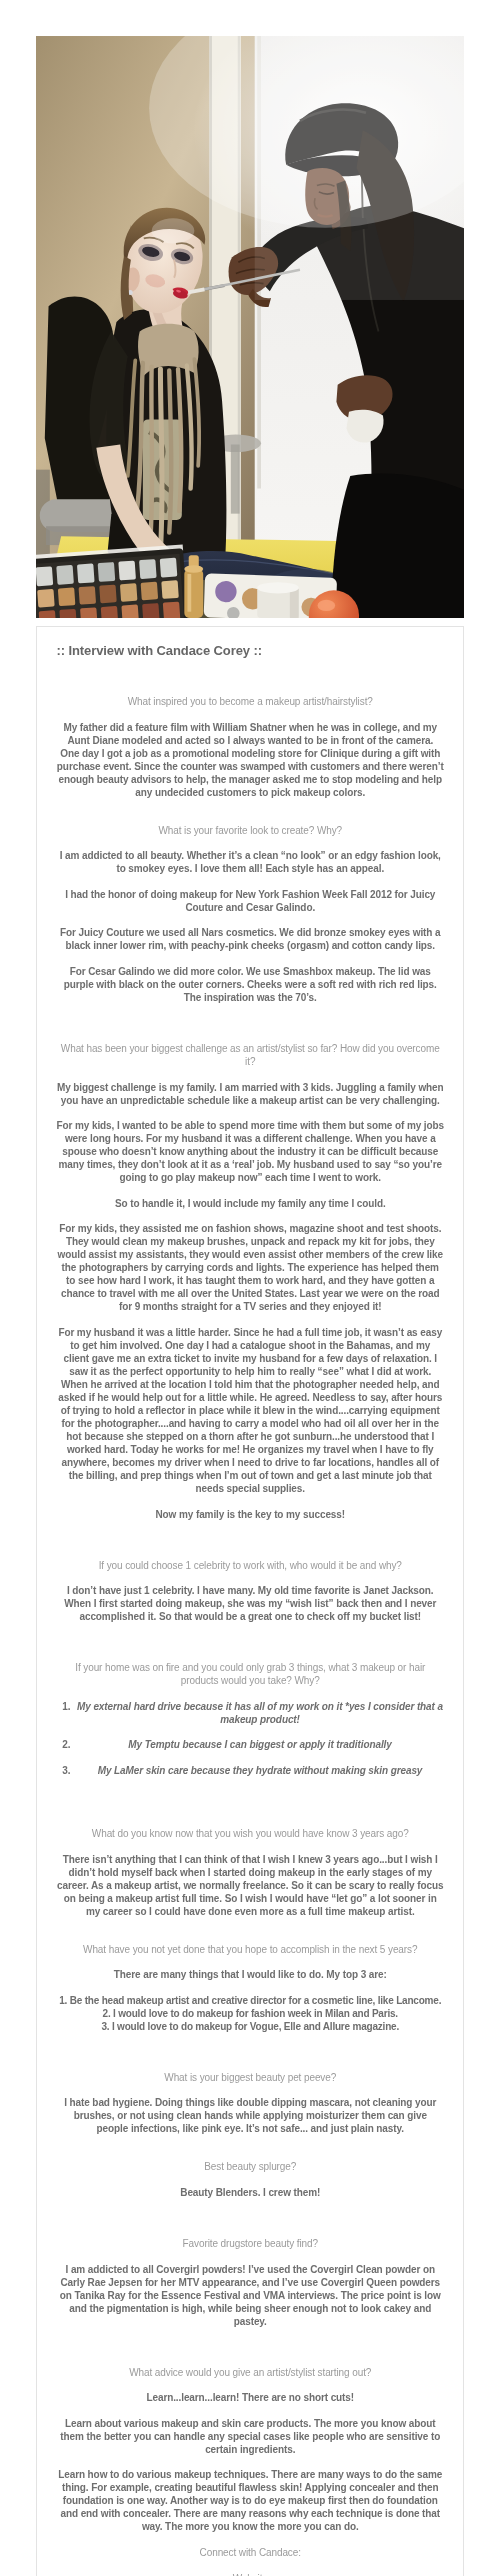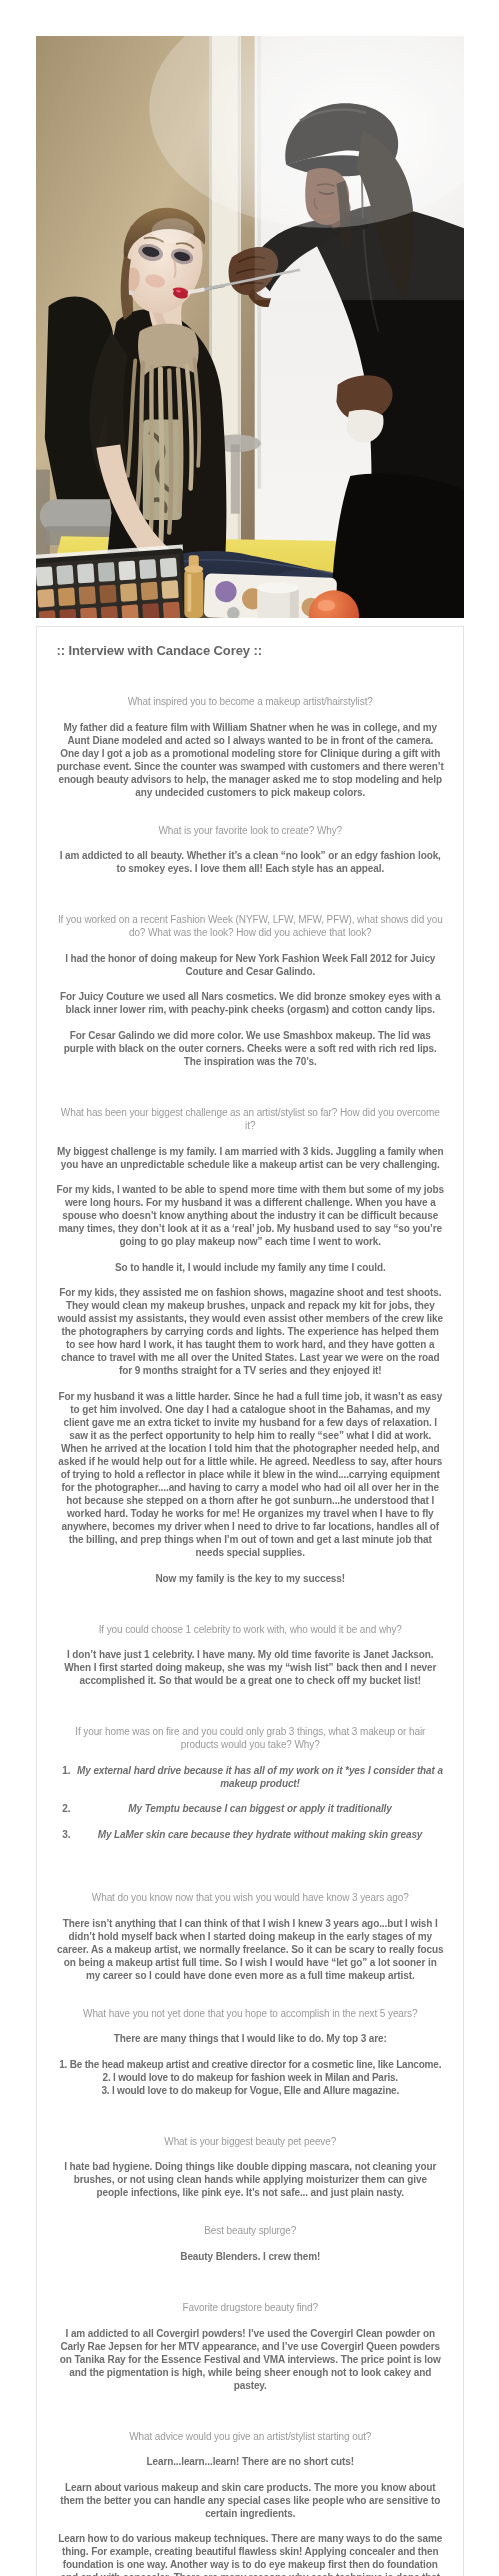--- a/index.html
+++ b/index.html
@@ -265,21 +265,20 @@
     </svg>
   </div>
 
   <div class="card">
     <h1 class="title">:: Interview with Candace Corey ::</h1>
     <div>
         <p class="q">What inspired you to become a makeup artist/hairstylist?</p>
         <p class="a">My father did a feature film with William Shatner when he was in college, and my Aunt Diane modeled and acted so I always wanted to be in front of the camera. One day I got a job as a promotional modeling store for Clinique during a gift with purchase event. Since the counter was swamped with customers and there weren’t enough beauty advisors to help, the manager asked me to stop modeling and help any undecided customers to pick makeup colors.</p>
         <p class="q gap-sm">What is your favorite look to create? Why?</p>
         <p class="a">I am addicted to all beauty. Whether it’s a clean “no look” or an edgy fashion look, to smokey eyes. I love them all! Each style has an appeal.</p>
-        <p class="q">If you worked on a recent Fashion Week (NYFW, LFW, MFW, PFW), what shows did you do? What was the look? How did you achieve that look?</p>
         <p class="a">I had the honor of doing makeup for New York Fashion Week Fall 2012 for Juicy Couture and Cesar Galindo.</p>
         <p class="a">For Juicy Couture we used all Nars cosmetics. We did bronze smokey eyes with a black inner lower rim, with peachy-pink cheeks (orgasm) and cotton candy lips.</p>
         <p class="a">For Cesar Galindo we did more color. We use Smashbox makeup. The lid was purple with black on the outer corners. Cheeks were a soft red with rich red lips. The inspiration was the 70’s.</p>
         <p class="q">What has been your biggest challenge as an artist/stylist so far? How did you overcome it?</p>
         <p class="a">My biggest challenge is my family. I am married with 3 kids. Juggling a family when you have an unpredictable schedule like a makeup artist can be very challenging.</p>
         <p class="a">For my kids, I wanted to be able to spend more time with them but some of my jobs were long hours. For my husband it was a different challenge. When you have a spouse who doesn’t know anything about the industry it can be difficult because many times, they don’t look at it as a ‘real’ job. My husband used to say “so you’re going to go play makeup now” each time I went to work.</p>
         <p class="a">So to handle it, I would include my family any time I could.</p>
         <p class="a">For my kids, they assisted me on fashion shows, magazine shoot and test shoots. They would clean my makeup brushes, unpack and repack my kit for jobs, they would assist my assistants, they would even assist other members of the crew like the photographers by carrying cords and lights. The experience has helped them to see how hard I work, it has taught them to work hard, and they have gotten a chance to travel with me all over the United States. Last year we were on the road for 9 months straight for a TV series and they enjoyed it!</p>
         <p class="a">For my husband it was a little harder. Since he had a full time job, it wasn’t as easy to get him involved. One day I had a catalogue shoot in the Bahamas, and my client gave me an extra ticket to invite my husband for a few days of relaxation. I saw it as the perfect opportunity to help him to really “see” what I did at work. When he arrived at the location I told him that the photographer needed help, and asked if he would help out for a little while. He agreed. Needless to say, after hours of trying to hold a reflector in place while it blew in the wind....carrying equipment for the photographer....and having to carry a model who had oil all over her in the hot because she stepped on a thorn after he got sunburn...he understood that I worked hard. Today he works for me! He organizes my travel when I have to fly anywhere, becomes my driver when I need to drive to far locations, handles all of the billing, and prep things when I’m out of town and get a last minute job that needs special supplies.</p>
         <p class="a">Now my family is the key to my success!</p>

